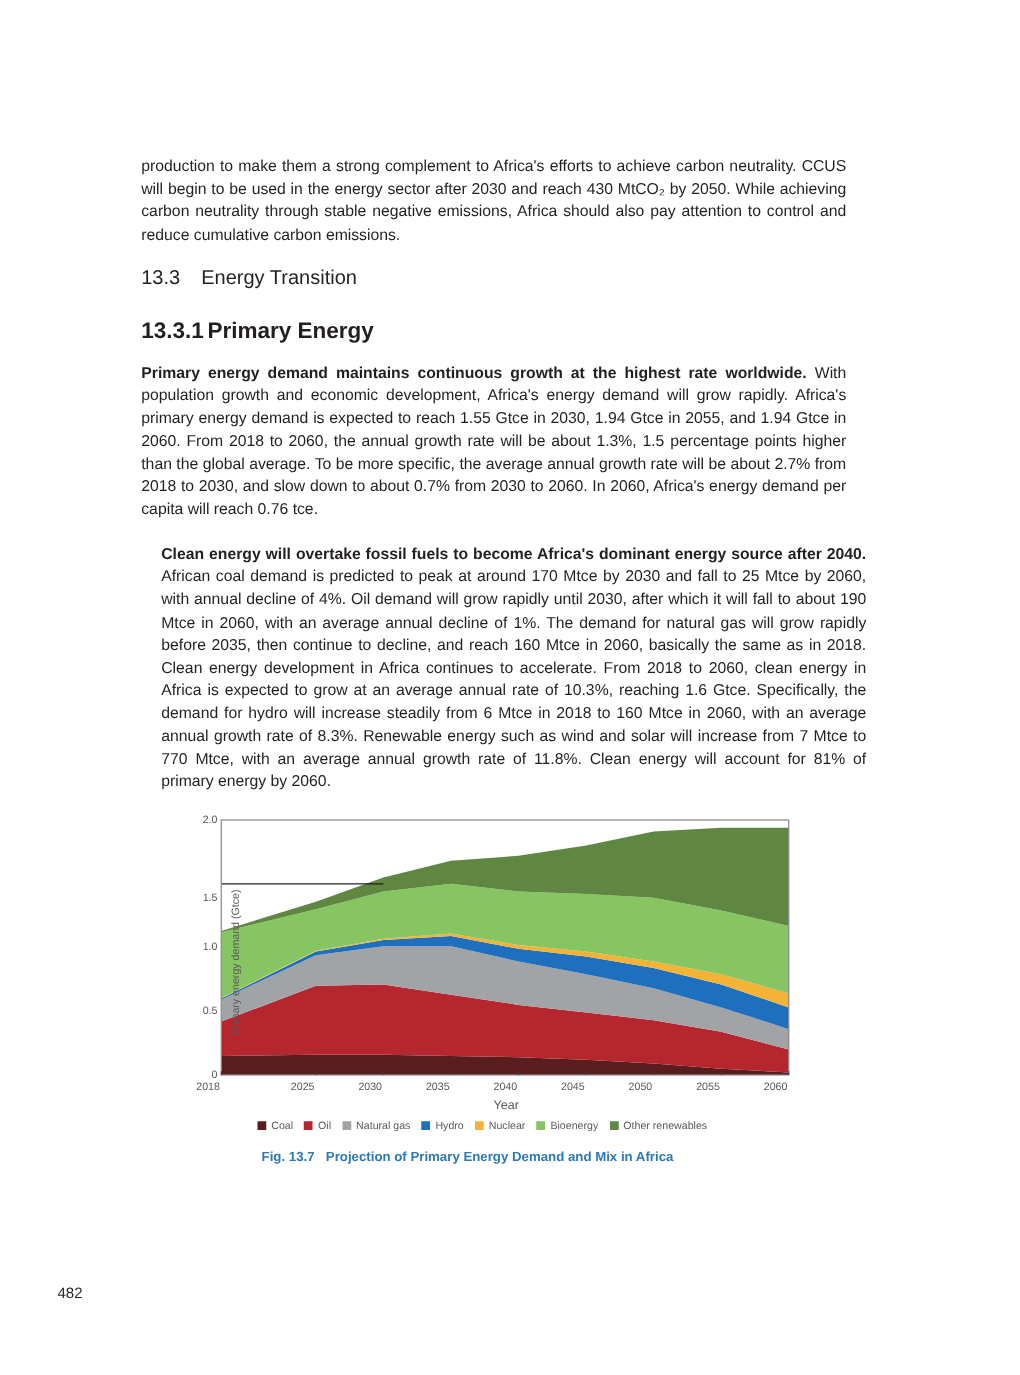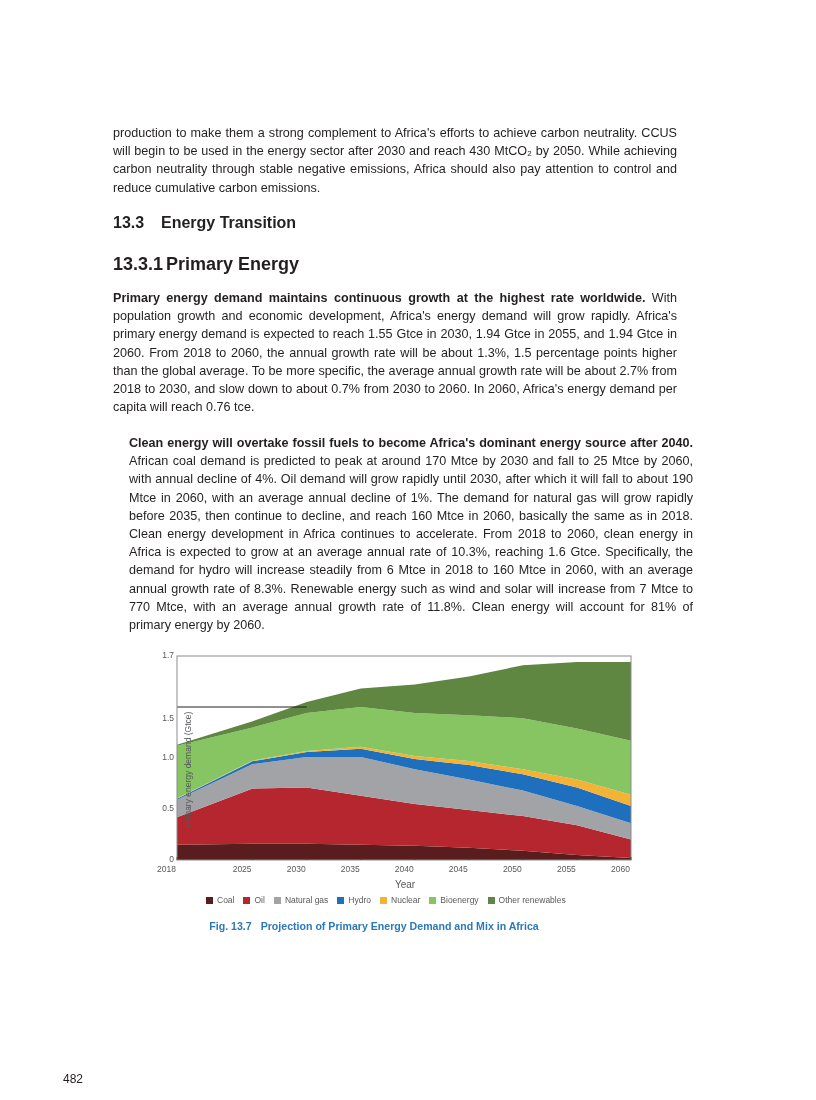--- a/index.html
+++ b/index.html
@@ -1,38 +1,38 @@
 <!DOCTYPE html>
 <html><head>
 <meta charset="utf-8">
 <style>
   html, body { margin: 0; padding: 0; background: #ffffff; }
   body { width: 816px; height: 1100px; position: relative; font-family: "Liberation Sans", sans-serif; color: #231f20; overflow: hidden; }
   .para { position: absolute; left: 113px; width: 564px; font-size: 12.6px; line-height: 18.2px; text-align: justify; text-align-last: left; }
   .para b { font-weight: bold; }
-  .h2 { position: absolute; left: 113px; top: 214px; font-size: 16px; font-weight: bold; }
+  .h2 { position: absolute; left: 113px; top: 214px; font-size: 16px; font-weight: normal; }
   .h2 .num { display: inline-block; width: 48px; }
   .h3 { position: absolute; left: 113px; top: 254px; font-size: 18px; font-weight: bold; }
   .h3 .num { display: inline-block; width: 53px; }
   #p1 { top: 124px; }
   #p2 { top: 289px; }
   #p3 { top: 434px; margin-left: 16px; }
   .chart { position: absolute; left: 140px; top: 645px; width: 520px; height: 270px; }
   .chart svg { position: absolute; left: 0; top: 0; }
   .ytick, .xtick { position: absolute; font-size: 8.5px; color: #58595b; }
   .ytick { width: 34px; text-align: right; }
   .xtick { width: 40px; text-align: left; }
   .ylabel { position: absolute; left: -42px; top: 120px; width: 180px; font-size: 8.5px; color: #58595b; transform: rotate(-90deg); text-align: center; }
   .xlabel { position: absolute; left: 245px; top: 234px; font-size: 10px; color: #58595b; width: 40px; text-align: center; }
   .legend { position: absolute; left: 66px; top: 250px; font-size: 8.5px; color: #58595b; white-space: nowrap; }
   .legend .item { display: inline-block; margin-right: 9px; }
   .legend .sw { display: inline-block; width: 7px; height: 7px; margin-right: 4px; vertical-align: -0.5px; }
   .caption { position: absolute; left: 0; width: 748px; top: 920px; text-align: center; font-size: 10.6px; font-weight: bold; color: #2a79b9; }
   .caption .fignum { margin-right: 9px; }
-  .pagenum { position: absolute; left: 46px; top: 1072px; font-size: 12px; color: #231f20; margin-left: 17px; }
+  .pagenum { position: absolute; left: 46px; top: 1027px; font-size: 12px; color: #231f20; }
 </style>
 </head>
 <body>
 
 <div class="para" id="p1">production to make them a strong complement to Africa's efforts to achieve carbon neutrality. CCUS will begin to be used in the energy sector after 2030 and reach 430 MtCO₂ by 2050. While achieving carbon neutrality through stable negative emissions, Africa should also pay attention to control and reduce cumulative carbon emissions.</div>
 
 <div class="h2">
   <span class="num">13.3</span><span>Energy Transition</span>
 </div>
 
@@ -63,21 +63,21 @@
       <line x1="328.8571428571429" x2="328.8571428571429" y1="215" y2="212" stroke="#3a3a3a" stroke-width="0.8"></line>
       <line x1="382.90476190476187" x2="382.90476190476187" y1="215" y2="212" stroke="#3a3a3a" stroke-width="0.8"></line>
       <line x1="436.95238095238096" x2="436.95238095238096" y1="215" y2="212" stroke="#3a3a3a" stroke-width="0.8"></line>
       <line x1="491" x2="491" y1="215" y2="212" stroke="#3a3a3a" stroke-width="0.8"></line>
     </svg>
   <div id="yticks">
       <div class="ytick" style="left: 0px; top: 209px;">0</div>
       <div class="ytick" style="left: 0px; top: 158px;">0.5</div>
       <div class="ytick" style="left: 0px; top: 107px;">1.0</div>
       <div class="ytick" style="left: 0px; top: 56px; margin-top: 12px;">1.5</div>
-      <div class="ytick" style="left: 0px; top: 5px;">1.7</div>
+      <div class="ytick" style="left: 0px; top: 5px;">2.0</div>
     </div>
   <div id="xticks">
       <div class="xtick" style="left: 17px; top: 219px;">2018</div>
       <div class="xtick" style="left: 92.6667px; top: 219px;">2025</div>
       <div class="xtick" style="left: 146.714px; top: 219px;">2030</div>
       <div class="xtick" style="left: 200.762px; top: 219px;">2035</div>
       <div class="xtick" style="left: 254.81px; top: 219px;">2040</div>
       <div class="xtick" style="left: 308.857px; top: 219px;">2045</div>
       <div class="xtick" style="left: 362.905px; top: 219px;">2050</div>
       <div class="xtick" style="left: 416.952px; top: 219px;">2055</div>

